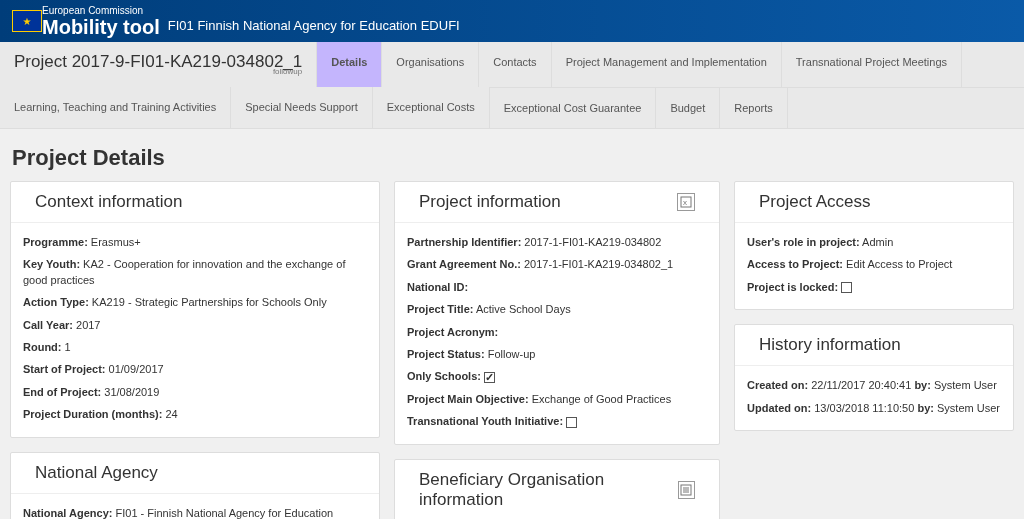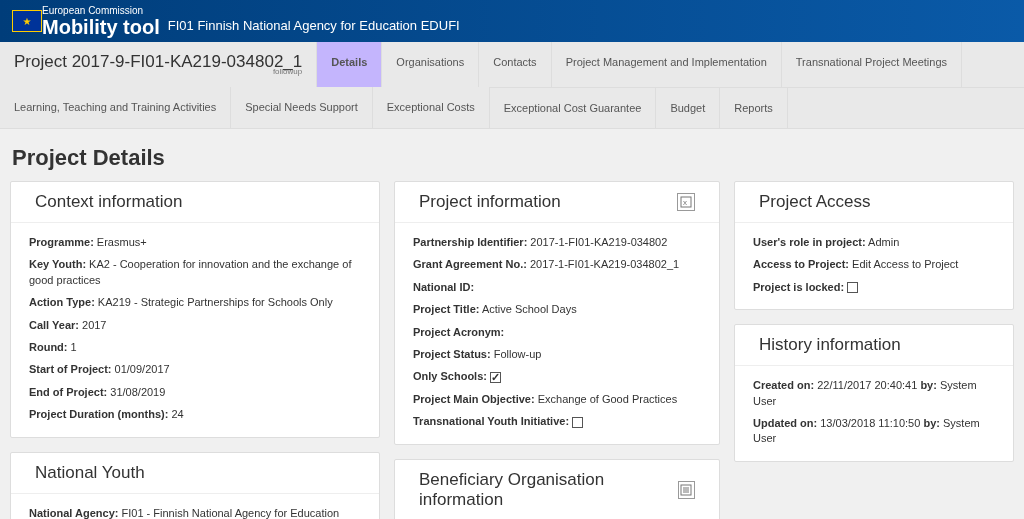--- a/index.html
+++ b/index.html
@@ -27,21 +27,21 @@
     
     .layout { display: flex; gap: 14px; padding: 0 10px 20px; align-items: flex-start; }
     .col { display: flex; flex-direction: column; gap: 14px; }
     .col-left { flex: 0 0 370px; }
     .col-mid { flex: 1; }
     .col-right { flex: 0 0 280px; }
 
     .card { background: white; border: 1px solid #ddd; border-radius: 2px; }
     .card-header { padding: 10px 24px; border-bottom: 1px solid #eee; display: flex; justify-content: space-between; align-items: center; }
     .card-header h3 { font-size: 17px; font-weight: normal; color: #333; }
-    .card-body { padding: 12px 18px 14px; }
+    .card-body { padding: 12px 12px 14px; }
     .card-body .row { margin-bottom: 7px; font-size: 11px; line-height: 1.4; }
     .card-body .row:last-child { margin-bottom: 0; }
     .row strong { font-weight: bold; }
     .row span.val { font-weight: normal; }
 
     .checkbox { display: inline-block; width: 11px; height: 11px; border: 1px solid #555; vertical-align: middle; position: relative; }
     .checkbox.checked::after { content: "✓"; position: absolute; top: -3px; left: 0px; font-size: 11px; font-weight: bold; }
 
     .link { color: #1a6db3; text-decoration: none; cursor: pointer; }
 
@@ -95,21 +95,21 @@
         <div class="row"><strong>Call Year:</strong> <span class="val">2017</span></div>
         <div class="row"><strong>Round:</strong> <span class="val">1</span></div>
         <div class="row"><strong>Start of Project:</strong> <span class="val">01/09/2017</span></div>
         <div class="row"><strong>End of Project:</strong> <span class="val">31/08/2019</span></div>
         <div class="row"><strong>Project Duration (months):</strong> <span class="val">24</span></div>
       </div>
     </div>
 
     <div class="card">
       <div class="card-header">
-          <h3>National Youth</h3>
+          <h3>National Agency</h3>
         </div>
       <div class="card-body">
         <div class="row"><strong>National Agency:</strong> <span class="val">FI01 - Finnish National Agency for Education EDUFI</span></div>
 
       </div>
     </div>
   </div>
 
   <div class="col col-mid">
 

